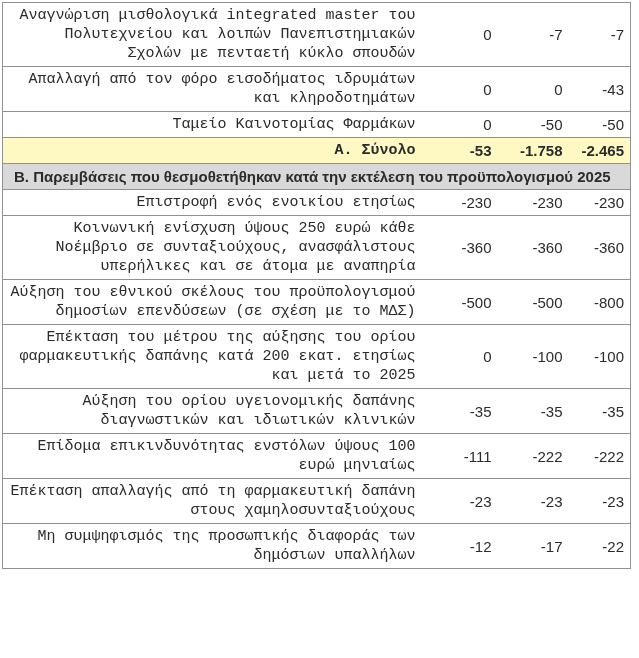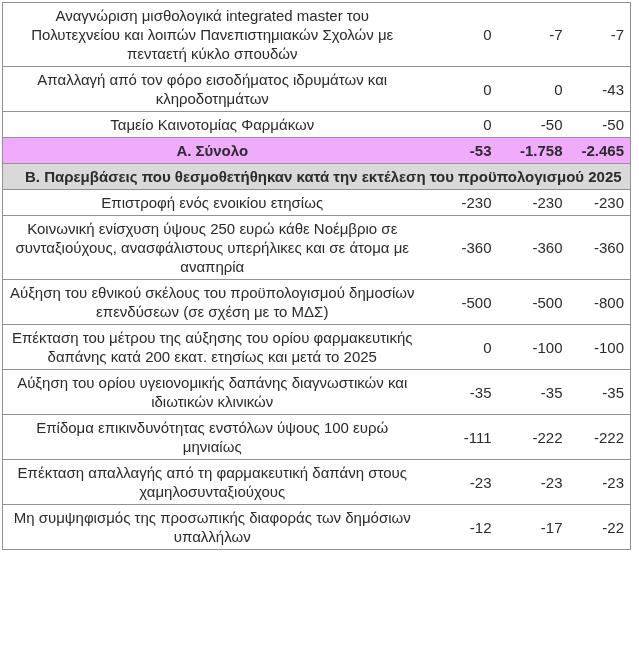--- a/index.html
+++ b/index.html
@@ -26,39 +26,40 @@
   table.budget td {
     border-top: 1px solid #919191;
     border-bottom: 1px solid #919191;
     border-left: none;
     border-right: none;
     padding: 3px 6px;
     vertical-align: middle;
     overflow: hidden;
   }
   td.desc {
-    text-align: center;
+    text-align: right;
     padding-left: 7px;
     border-right: 1px solid #919191;
+    font-family: Liberation Mono, monospace;
   }
   td.num {
     text-align: right;
     padding-right: 5px;
   }
   tr.total-row td {
-    background: #f0abfc;
+    background: #fef9c3;
     font-weight: bold;
   }
   tr.total-row td.desc {
     border-right: none;
   }
   tr.section-row td {
     background: #d9d9d9;
     font-weight: bold;
-    padding-left: 22px;
+    padding-left: 11px;
     margin-top: 24px;
   }
 </style>
 </head>
 <body>
 
 <div class="table-wrap">
   <table class="budget">
     <colgroup>
       <col style="width:419px">

